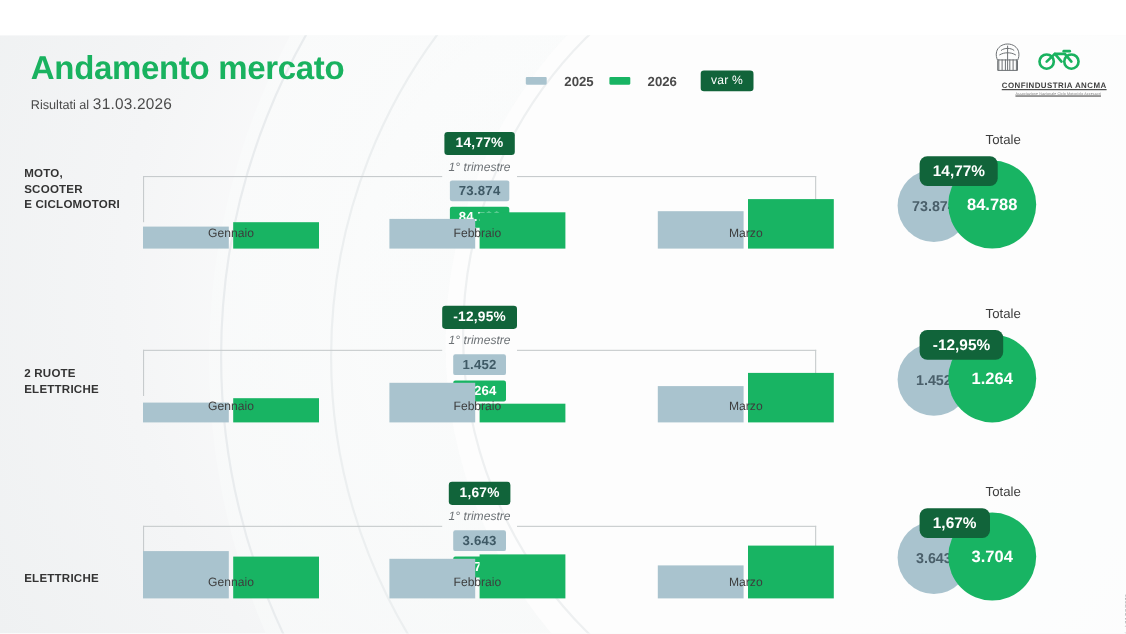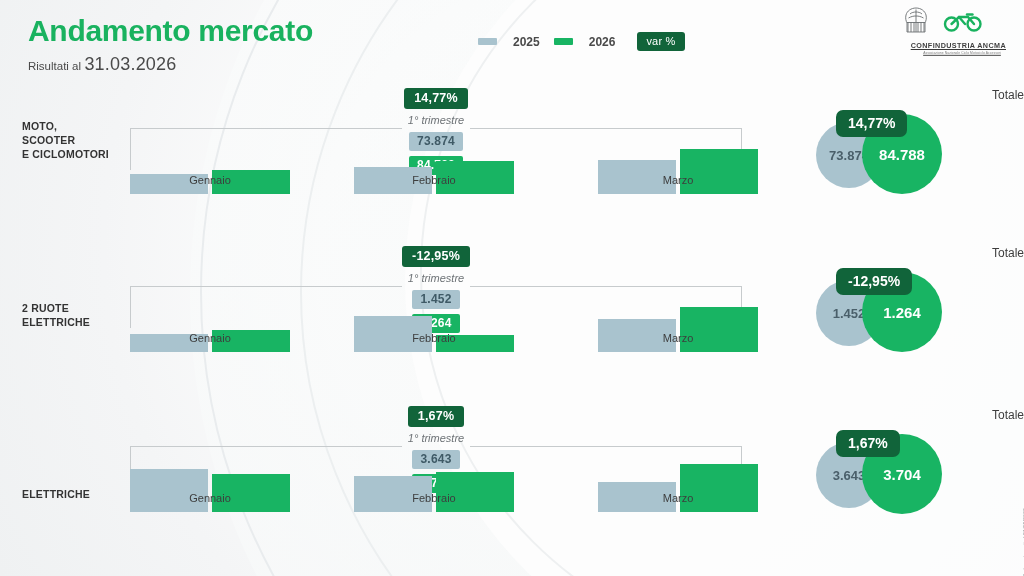--- a/index.html
+++ b/index.html
@@ -3,21 +3,21 @@
 <meta charset="utf-8">
 <style>
   html,body{margin:0;padding:0;}
   body{
     width:1024px;height:576px;overflow:hidden;
     font-family:"Liberation Sans",sans-serif;
     background:#ffffff;
     color:#3a3a3a;
     position:relative;
   }
-  .page{position:absolute;inset:0;overflow:hidden;}
+  .page{position:absolute;inset:0;overflow:hidden;margin-top:32px;}
 
   
   .bg{position:absolute;inset:0;z-index:0;pointer-events:none;}
   .bg-wash{
     position:absolute;inset:0;
     background:
       radial-gradient(circle at 58% 42%, #ffffff 0%, #fdfdfd 40%, #f4f5f6 72%, #eff1f2 100%);
   }
   .arc{position:absolute;border-radius:50%;border-style:solid;border-color:#e9ecee;}
   .arc1{width:1180px;height:1180px;left:200px;top:-300px;border-width:2px;}
@@ -34,21 +34,21 @@
   }
 
   
   .header{position:absolute;left:28px;top:14px;z-index:3;}
   .title{
     font-size:30px;font-weight:bold;color:#19b25f;letter-spacing:-0.3px;
     margin:0;line-height:1.1;
   }
   .subtitle{margin-top:7px;font-size:12px;color:#4a4a4a;white-space:nowrap;}
   .subtitle .sub-small{font-size:11.5px;}
-  .subtitle .sub-date{font-size:18px;letter-spacing:.2px;}
+  .subtitle .sub-date{font-size:14px;letter-spacing:.2px;}
 
   
   .legend{position:absolute;left:478px;top:32px;display:flex;align-items:center;gap:14px;z-index:3;}
   .legend-item{display:flex;align-items:center;gap:16px;}
   .swatch{width:19px;height:7px;border-radius:1px;display:block;}
   .swatch-2025{background:#a9c3ce;}
   .swatch-2026{background:#18b463;}
   .legend-label{font-size:12px;font-weight:bold;color:#4a4a4a;}
   .var-badge{
     background:#11643a;color:#fff;font-size:11px;font-weight:normal;
@@ -112,21 +112,21 @@
   .bar-pair{position:absolute;bottom:0;left:0;width:160px;height:70px;}
   .bar{position:absolute;bottom:0;width:78px;}
   .bar-a{left:0;background:#a9c3ce;}
   .bar-b{left:82px;background:#18b463;}
   .month{
     position:absolute;bottom:8px;left:0;width:160px;text-align:center;
     font-size:11px;color:#3d3d3d;
   }
 
   
-  .total{position:absolute;right:0;width:224px;z-index:3;text-align:right;}
+  .total{position:absolute;right:0;width:224px;z-index:3;text-align:center;}
   .t1{top:88px;}
   .t2{top:246px;}
   .t3{top:408px;}
   .total-title{font-size:12px;color:#3d3d3d;margin-bottom:10px;}
   .bubbles{position:relative;height:82px;width:224px;}
   .bubble{
     position:absolute;border-radius:50%;display:flex;align-items:center;justify-content:center;
     font-weight:bold;
   }
   .bub-a{width:66px;height:66px;left:16px;top:10px;background:#a9c3ce;color:#4a5f6a;font-size:13px;}

